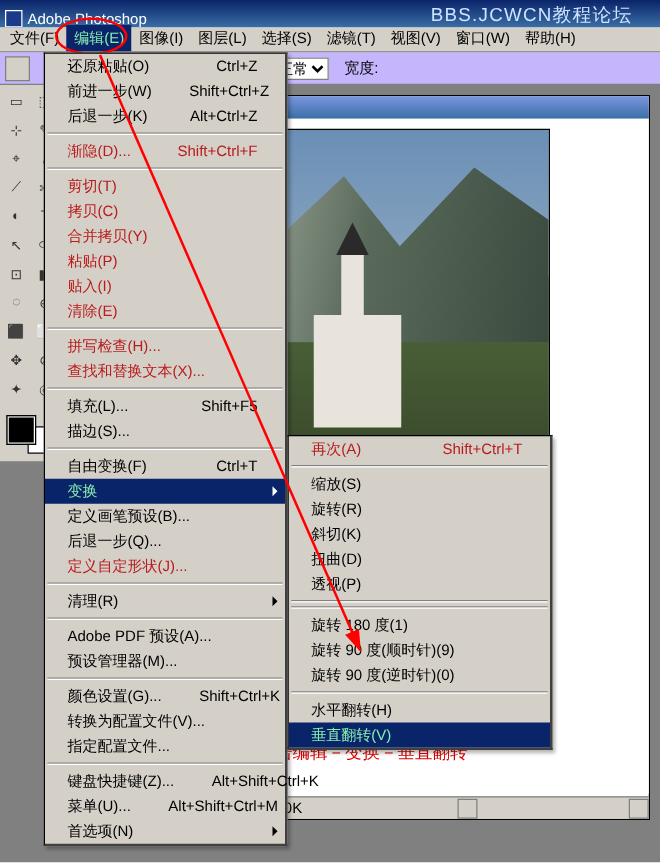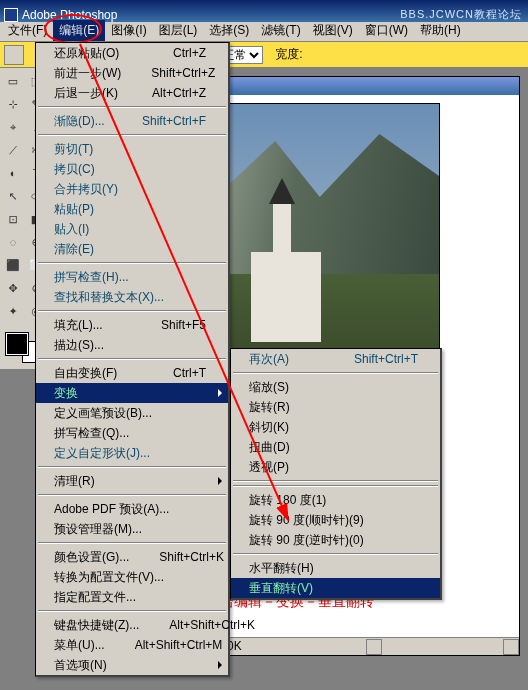--- a/index.html
+++ b/index.html
@@ -1,24 +1,24 @@
 <!DOCTYPE html>
 <html><head>
 <meta charset="utf-8">
 <style>
 *{margin:0;padding:0;box-sizing:border-box;font-family:"SimSun","宋体",sans-serif;font-size:12px;user-select:none}
 body{background:#fff;width:528px;height:690px;position:relative;overflow:hidden}
 .titlebar{background:linear-gradient(to bottom,#0a246a,#3a6ea5);height:22px;display:flex;align-items:flex-end;padding-left:4px;color:#fff}
 .titlebar .ico{width:14px;height:14px;background:#1a3a8a;border:1px solid #fff;margin-right:4px;display:inline-block}
-.titlebar .watermark{margin-left:auto;padding-right:6px;color:#cfe3ff;letter-spacing:1px;font-size:11px}
+.titlebar .watermark{margin-left:auto;padding-right:22px;color:#cfe3ff;letter-spacing:1px;font-size:15px}
 .menubar{background:#d4d0c8;height:20px;display:flex;align-items:flex-end;padding-left:2px;border-bottom:1px solid #808080}
 .menubar .mi{padding:2px 6px}
-.menubar .mi.open{background:#0a246a;color:#e5e5e5}
+.menubar .mi.open{background:#0a246a;color:#86efac}
 .edit-ring{position:absolute;left:44px;top:14px;width:58px;height:30px;border:2px solid #ff0000;border-radius:50%;pointer-events:none}
-.optbar{background:#fde047;height:26px;display:flex;align-items:center;border-bottom:1px solid #808080;padding-left:4px;gap:12px}
+.optbar{background:#c4b5fd;height:26px;display:flex;align-items:center;border-bottom:1px solid #808080;padding-left:4px;gap:12px}
 .optbar .sep{width:2px;height:20px;border-left:1px solid #808080;border-right:1px solid #fff}
 .optbar .ico{width:20px;height:20px;border:1px solid #808080;background:#d4d0c8}
 .optbar select{height:18px;font-size:12px;background:#fff;border:1px solid #808080}
 .workspace{position:relative;height:622px;background:#808080}
 .toolbox{position:absolute;left:0;top:0;width:52px;background:#d4d0c8;border-right:1px solid #404040;padding:2px;display:flex;flex-wrap:wrap;gap:1px}
 .toolbox .tool{width:22px;height:22px;background:#d4d0c8;border:1px solid #d4d0c8;display:flex;align-items:center;justify-content:center;font-size:11px;color:#333}
 .toolbox .swatch{width:46px;height:38px;position:relative;margin-top:6px}
 .toolbox .swatch .fg{position:absolute;left:4px;top:4px;width:22px;height:22px;background:#000;border:1px solid #fff;outline:1px solid #000}
 .toolbox .swatch .bg{position:absolute;right:4px;bottom:4px;width:22px;height:22px;background:#fff;border:1px solid #000}
 .doc{position:absolute;left:60px;top:8px;width:460px;height:580px;background:#fff;border:1px solid #000}
@@ -30,21 +30,21 @@
 .doc .photo .church{position:absolute;left:110px;bottom:20px;width:70px;height:90px;background:#e8e4dc}
 .doc .photo .steeple{position:absolute;left:132px;bottom:100px;width:18px;height:60px;background:#e8e4dc}
 .doc .photo .steeple:before{content:"";position:absolute;left:-4px;top:-24px;border-left:13px solid transparent;border-right:13px solid transparent;border-bottom:26px solid #2a2a2a}
 .doc .redtext{color:#d00;margin-top:230px;font-size:14px}
 .doc .status{position:absolute;left:0;bottom:0;right:0;height:18px;background:#d4d0c8;border-top:1px solid #808080;display:flex;align-items:center}
 .doc .status .zoom{width:70px;padding:0 4px;border-right:1px solid #808080}
 .doc .status .info{padding:0 4px}
 .doc .status .scroll{margin-left:auto;width:16px;height:16px;background:#d4d0c8;border:1px solid #808080}
 .menu{position:absolute;background:#d4d0c8;border:1px solid #000;border-right:2px solid #404040;border-bottom:2px solid #404040;box-shadow:2px 2px 3px rgba(0,0,0,0.3)}
 .menu .row{display:flex;align-items:center;height:20px;padding:0 22px 0 18px;white-space:nowrap;position:relative}
-.menu .row.disabled{color:#0c4a6e}
+.menu .row.disabled{color:#b91c1c}
 .menu .row .sc{margin-left:auto;padding-left:30px}
 .menu .row.hi{background:#0a246a;color:#86efac}
 .menu .row.sub:after{content:"";position:absolute;right:6px;top:6px;border-top:4px solid transparent;border-bottom:4px solid transparent;border-left:4px solid #000}
 .menu .row.hi.sub:after{border-left-color:#fff}
 .menu .msep{height:1px;margin:3px 2px;border-top:1px solid #808080;border-bottom:1px solid #fff}
 .m1{left:35px;top:42px;width:195px}
 .m2{left:230px;top:348px;width:212px}
 svg.arrow{position:absolute;left:70px;top:40px;pointer-events:none}
 </style>
 </head>
@@ -190,21 +190,21 @@
       <span>自由变换(F)</span>
       <span class="sc">Ctrl+T</span>
     </div>
     <div class="row hi sub">
       <span>变换</span>
     </div>
     <div class="row">
       <span>定义画笔预设(B)...</span>
     </div>
     <div class="row">
-      <span>拼写检查(Q)...</span>
+      <span>后退一步(Q)...</span>
     </div>
     <div class="row disabled">
       <span>定义自定形状(J)...</span>
     </div>
     <div class="msep"></div>
     <div class="row sub">
       <span>清理(R)</span>
     </div>
     <div class="msep"></div>
     <div class="row">

